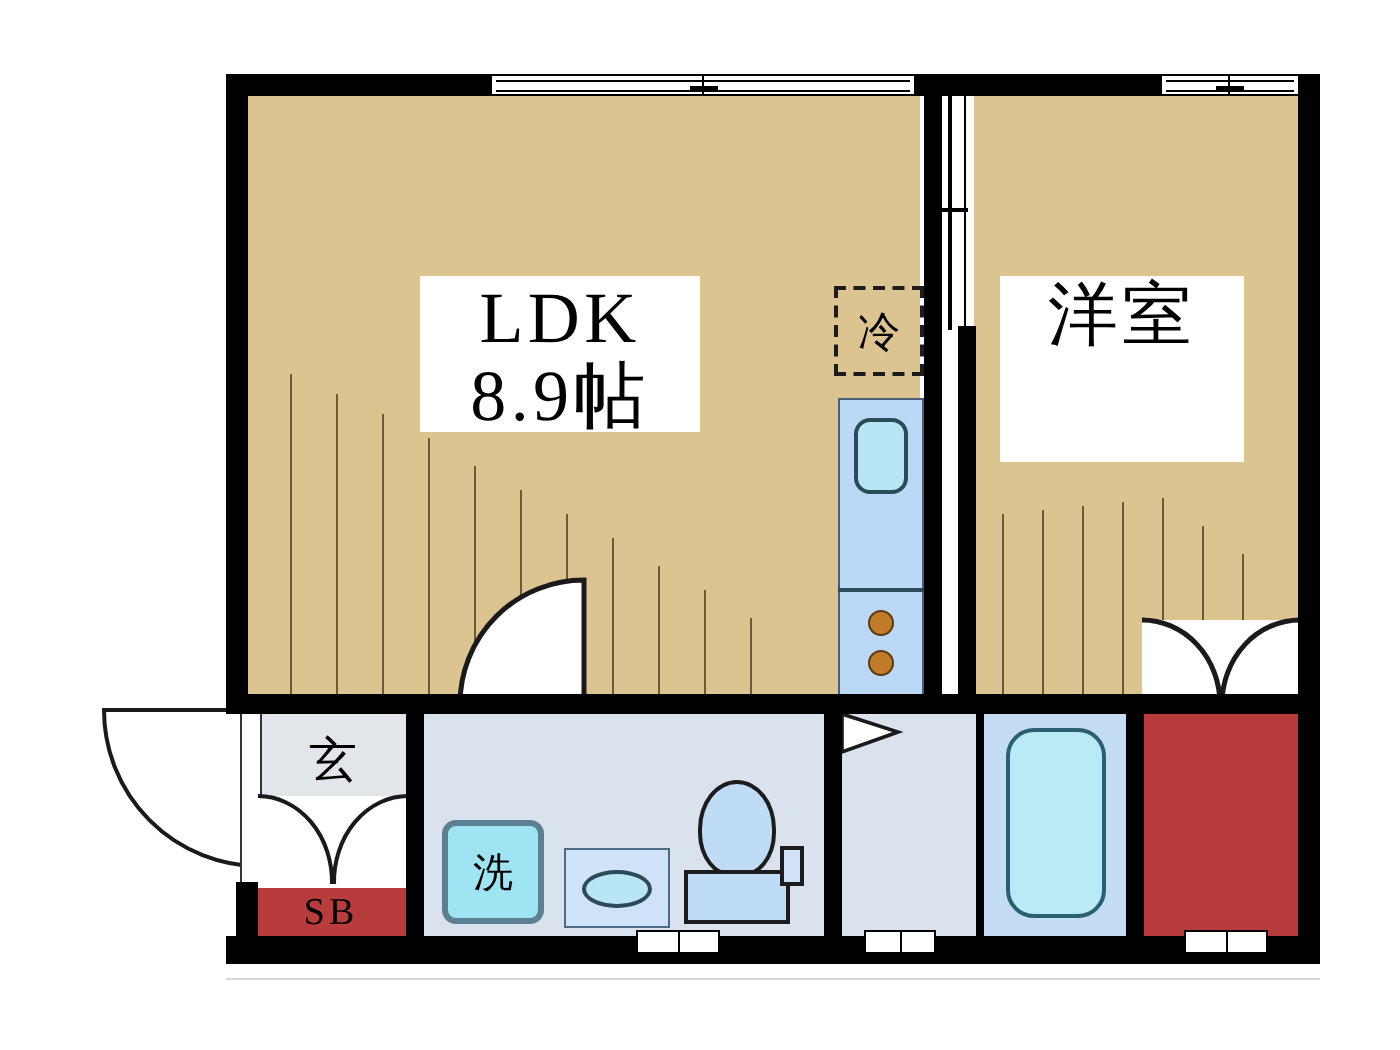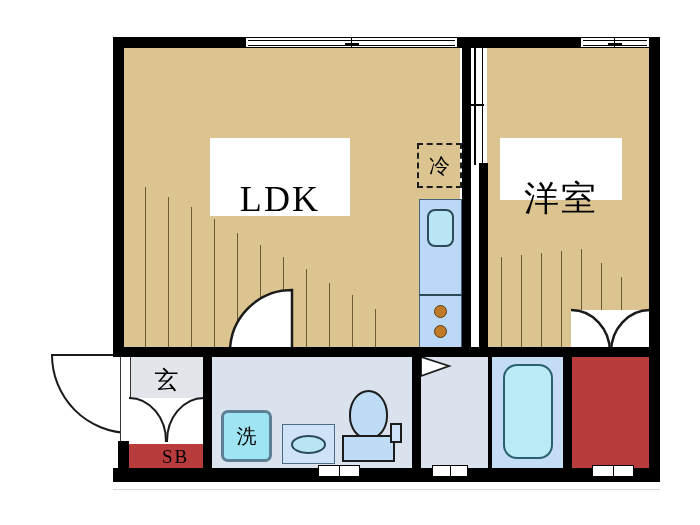--- a/index.html
+++ b/index.html
@@ -68,21 +68,21 @@
   
   .room-label {
     position: absolute;
     background: #ffffff;
     color: #000000;
     text-align: center;
     line-height: 1.08;
     letter-spacing: 0.06em;
     white-space: nowrap;
   }
-  .room-label .ln1 { display: block; margin-top: 40px; }
+  .room-label .ln1 { display: block; }
   .room-label .ln2 { display: block; }
 
   .tag {
     position: absolute;
     color: #000000;
     text-align: center;
     white-space: nowrap;
     line-height: 1;
   }
 
@@ -233,31 +233,32 @@
 
   <div class="lav-box" style="left:282px; top:424px; width:53px; height:40px;"></div>
   <div class="lav-bowl" style="left:291px; top:435px; width:35px; height:19px;"></div>
 
   <div class="toilet-bowl" style="left:349px; top:390px; width:39px; height:49px;"></div>
   <div class="toilet-tank" style="left:342px; top:435px; width:53px; height:27px;"></div>
   <div class="toilet-lever" style="left:390px; top:423px; width:12px; height:20px;"></div>
 
   <div class="room-label" style="left:210px; top:138px; width:140px; height:78px; font-size:36px; padding-top:2px; box-sizing:border-box;">
     <span class="ln1">LDK</span>
-  </div>
-
-  <div class="room-label" style="left:500px; top:138px; width:122px; height:62px; font-size:35px; padding-top:2px; box-sizing:border-box; font-family:'DejaVu Serif', serif;">
+    <span class="ln2">8.9帖</span>
+  </div>
+
+  <div class="room-label" style="left:500px; top:138px; width:122px; height:93px; font-size:35px; padding-top:2px; box-sizing:border-box; font-family:'DejaVu Serif', serif;">
     <span class="ln1">洋室</span>
   </div>
 
   <div class="tag" style="left:129px; top:368px; width:75px; font-size:24px; font-family:'DejaVu Sans', sans-serif;">
     <span>玄</span>
   </div>
 
-  <div class="tag" style="left:138px; top:447px; width:75px; font-size:19px; letter-spacing:2px;">
+  <div class="tag" style="left:128px; top:447px; width:75px; font-size:19px; letter-spacing:2px;">
     <span>SB</span>
   </div>
 
 
   <svg class="swing" style="left:40px; top:352px; width:95px; height:92px;" viewBox="0 0 95 92">
     <path d="M90,3 L12,3 A78,78 0 0 0 90,81 Z" fill="#ffffff" stroke="#1a1a1a" stroke-width="2"></path>
   </svg>
 
   <div class="abs" style="left:120px; top:352px; width:9px; height:92px; background:#ffffff; border-left:1px solid #333; border-right:1px solid #333;"></div>
 

